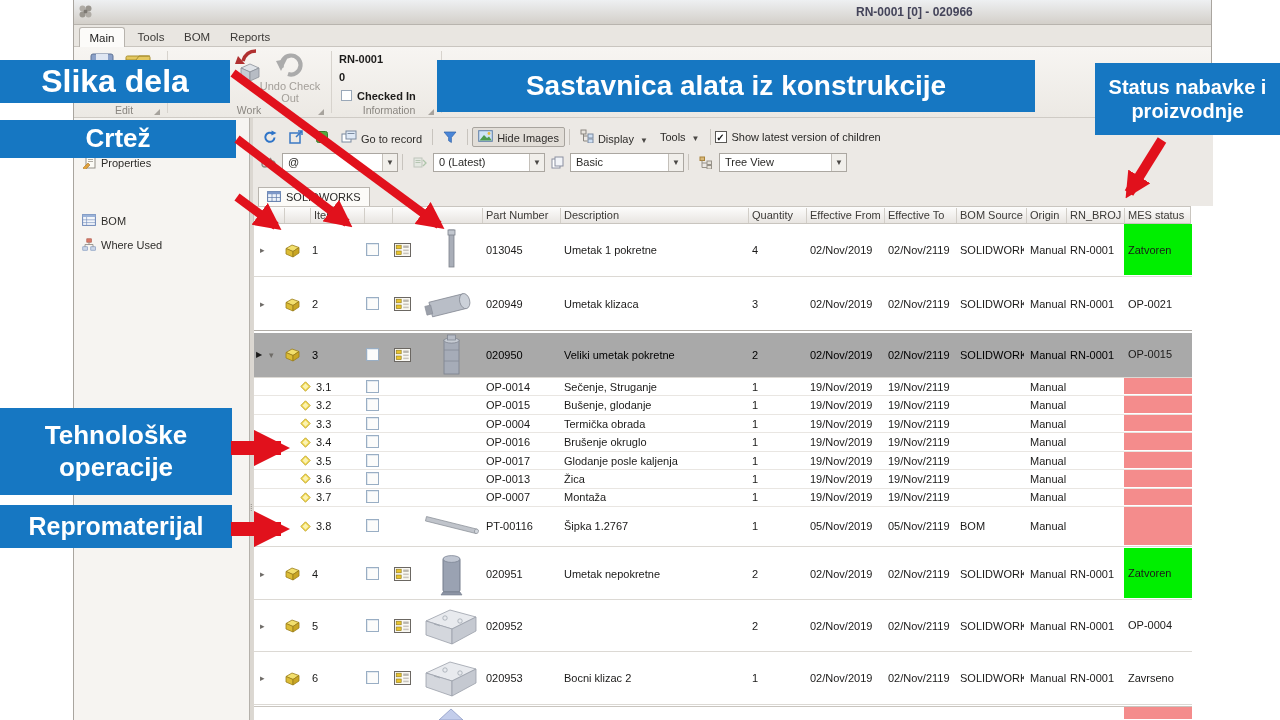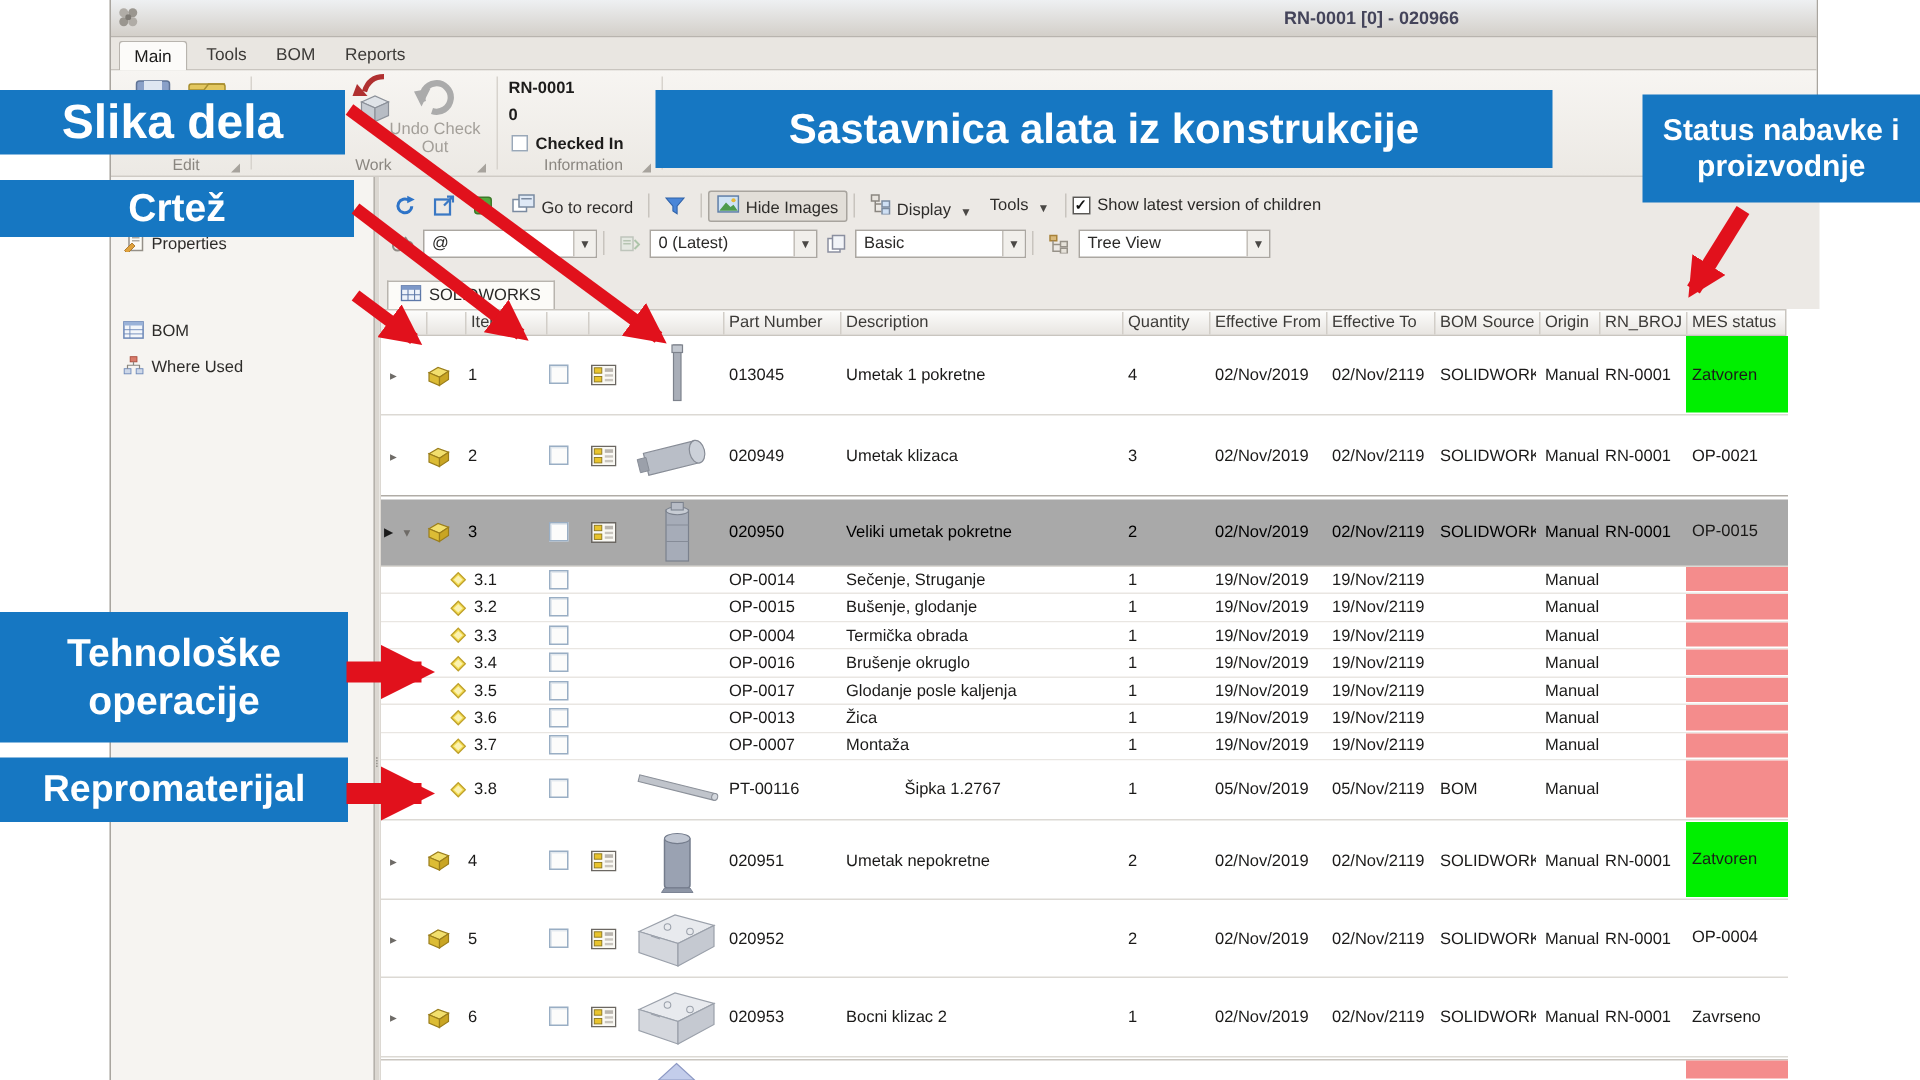--- a/index.html
+++ b/index.html
@@ -601,21 +601,21 @@
             <div class="cbx"></div>
             <div class="imgc">
               <svg width="64" height="32">
                 <g transform="rotate(14 32 16)">
                   <rect x="5" y="13" width="52" height="4.5" fill="#c0c4cb" stroke="#8b9099" stroke-width="0.7"></rect>
                   <ellipse cx="57" cy="15.2" rx="2" ry="2.3" fill="#d4d8de" stroke="#8b9099" stroke-width="0.7"></ellipse>
                 </g>
               </svg>
             </div>
             <div class="tcell" style="left: 232px; width: 70px;">PT-00116</div>
-            <div class="tcell" style="left: 310px; width: 180px; margin-left: 39px;">Šipka 1.2767</div>
+            <div class="tcell" style="left: 310px; width: 180px;">Šipka 1.2767</div>
             <div class="tcell" style="left: 498px; width: 40px;">1</div>
             <div class="tcell" style="left: 556px; width: 72px;">05/Nov/2019</div>
             <div class="tcell" style="left: 634px; width: 66px;">05/Nov/2119</div>
             <div class="tcell" style="left: 706px; width: 64px;">BOM</div>
             <div class="tcell" style="left: 776px; width: 36px;">Manual</div>
             <div class="tcell" style="left: 816px; width: 52px;"></div>
             <div class="mes mes-pink"></div>
           </div>
           <div class="grow part" style="top: 324px; height: 52px;">
             <span class="expn" style="left: 6px;">▸</span>

